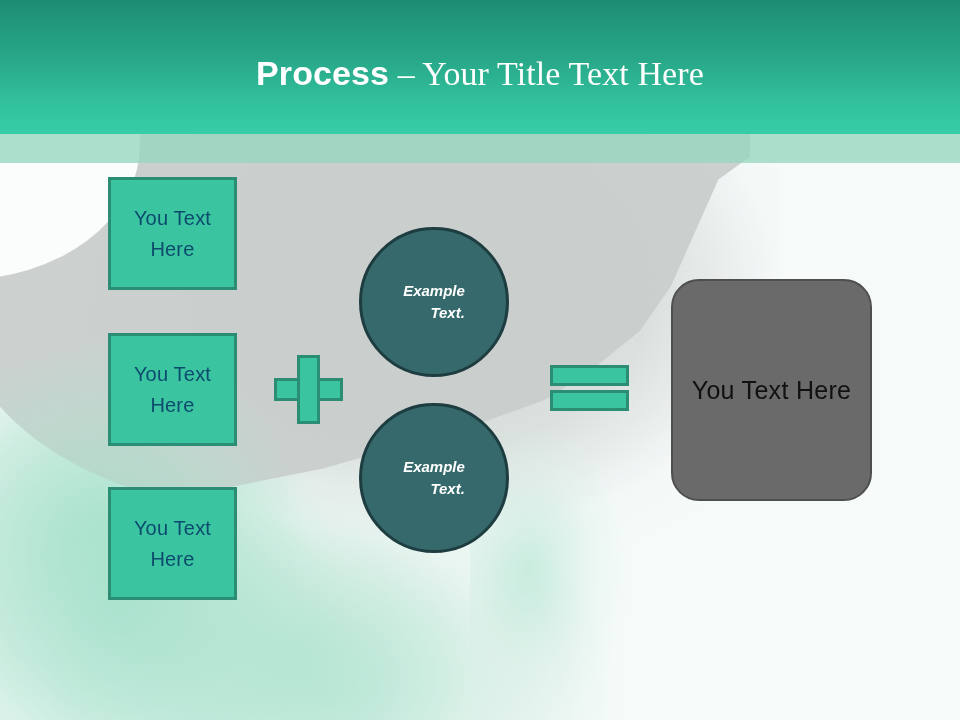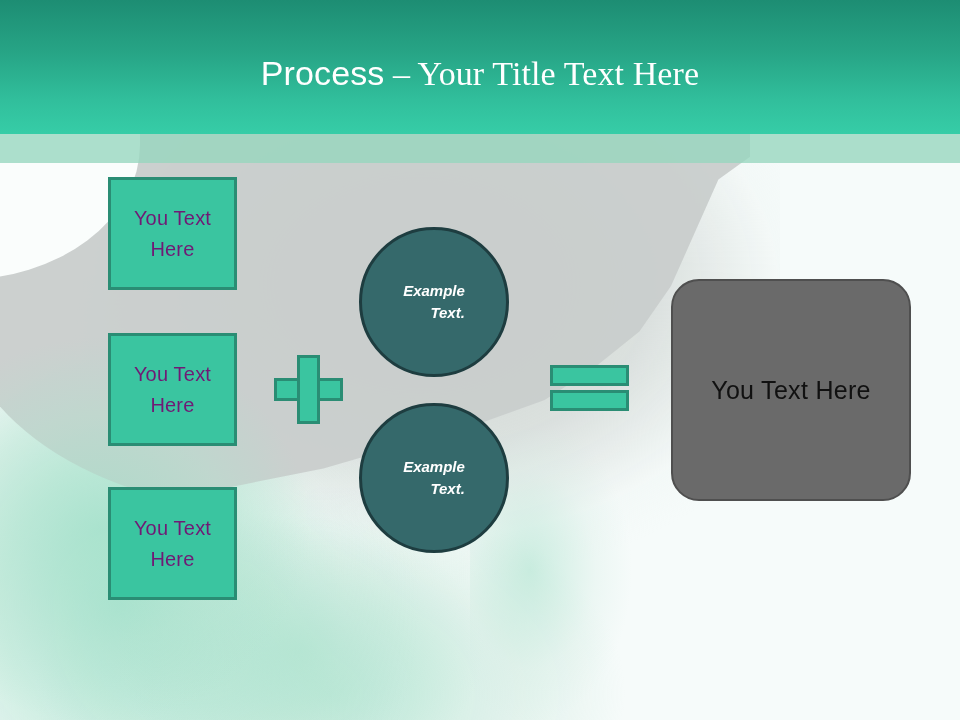--- a/index.html
+++ b/index.html
@@ -96,32 +96,32 @@
     left: 0;
     top: 52px;
     width: 960px;
     text-align: center;
     color: #ffffff;
     font-size: 34px;
     line-height: 42px;
     letter-spacing: 0.1px;
     white-space: nowrap;
   }
-  .slide-title .t-bold { font-weight: normal; }
+  .slide-title .t-bold { font-weight: bold; }
   .slide-title .t-light { font-weight: normal; font-family: Liberation Serif, serif; }
 
   
   .step-box {
     position: absolute;
     width: 129px;
     height: 113px;
     background: #3ac5a0;
     border: 3px solid #2a8d74;
     box-sizing: border-box;
-    color: #701a75;
+    color: #0c4a6e;
     display: flex;
     align-items: center;
     justify-content: center;
     text-align: center;
     font-size: 20px;
     line-height: 31px;
     letter-spacing: 0.2px;
   }
   .step-box-1 { left: 108px; top: 177px; }
   .step-box-2 { left: 108px; top: 333px; }
@@ -186,21 +186,21 @@
     box-sizing: border-box;
   }
   .equals .eqbar.top { top: 0; }
   .equals .eqbar.bottom { top: 25px; }
 
   
   .result-box {
     position: absolute;
     left: 671px;
     top: 279px;
-    width: 240px;
+    width: 201px;
     height: 222px;
     background: #6a6a6a;
     border: 2px solid #4f4f4f;
     border-radius: 28px;
     box-sizing: border-box;
     display: flex;
     align-items: center;
     justify-content: center;
     color: #111111;
     font-size: 25px;

